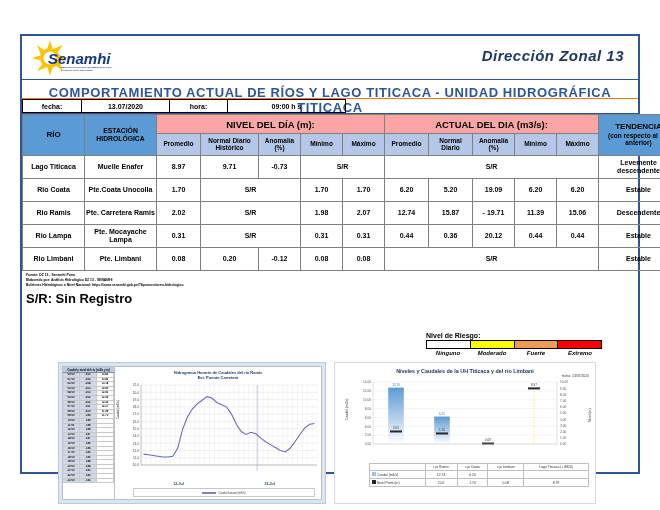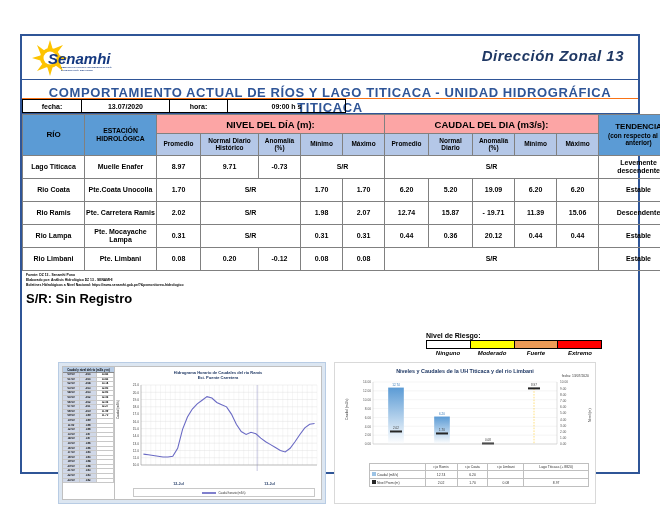--- a/index.html
+++ b/index.html
@@ -300,21 +300,21 @@
           <col style="width:42px">
           <col style="width:42px">
           <col style="width:42px">
         <col style="width:80px">
       </colgroup>
       <thead>
         <tr>
           <th class="dark" rowspan="2">RÍO</th>
           <th class="dark small" rowspan="2">ESTACIÓN HIDROLÓGICA</th>
           <th class="grp" colspan="5">NIVEL DEL DÍA (m):</th>
-          <th class="grp" colspan="5">CAUDAL DEL DIA (m3/s):</th>
+          <th class="grp" colspan="5">ACTUAL DEL DIA (m3/s):</th>
           <th class="dark" rowspan="2">
             <div>TENDENCIA</div>
             <div style="font-size:6.5px">(con respecto al día anterior)</div>
           </th>
         </tr>
         <tr>
           <th class="sub">Promedio</th>
           <th class="sub">Normal Diario Histórico</th>
           <th class="sub">Anomalía (%)</th>
           <th class="sub">Mínimo</th>

